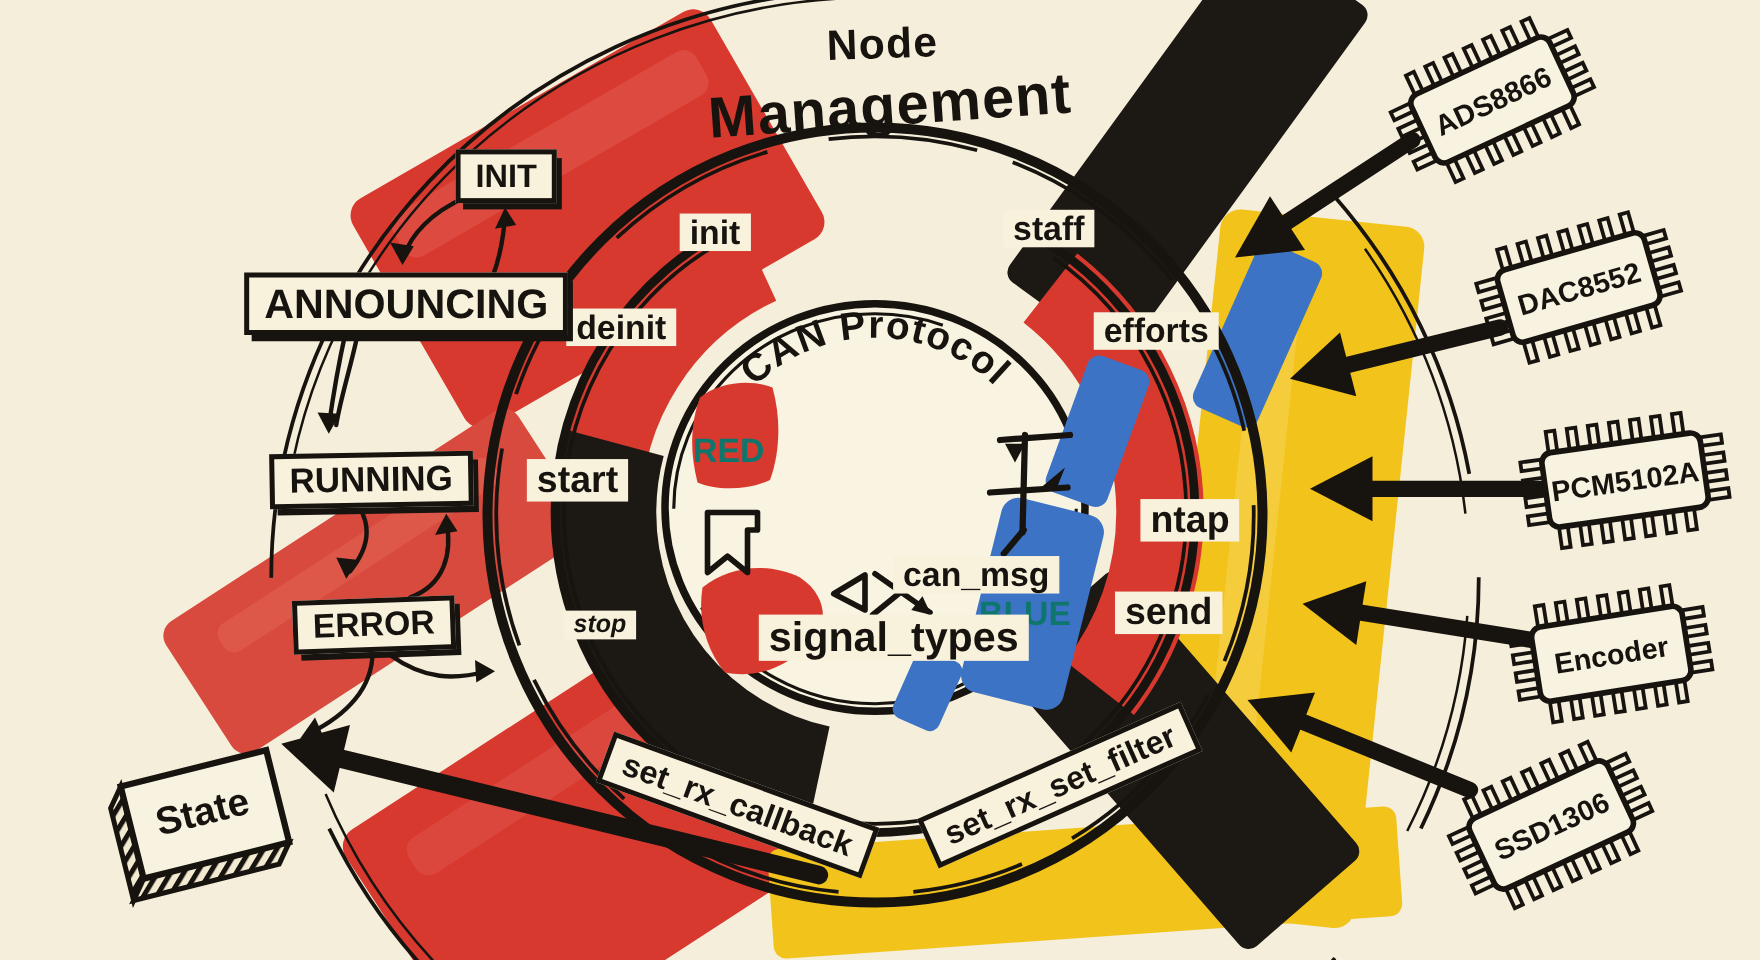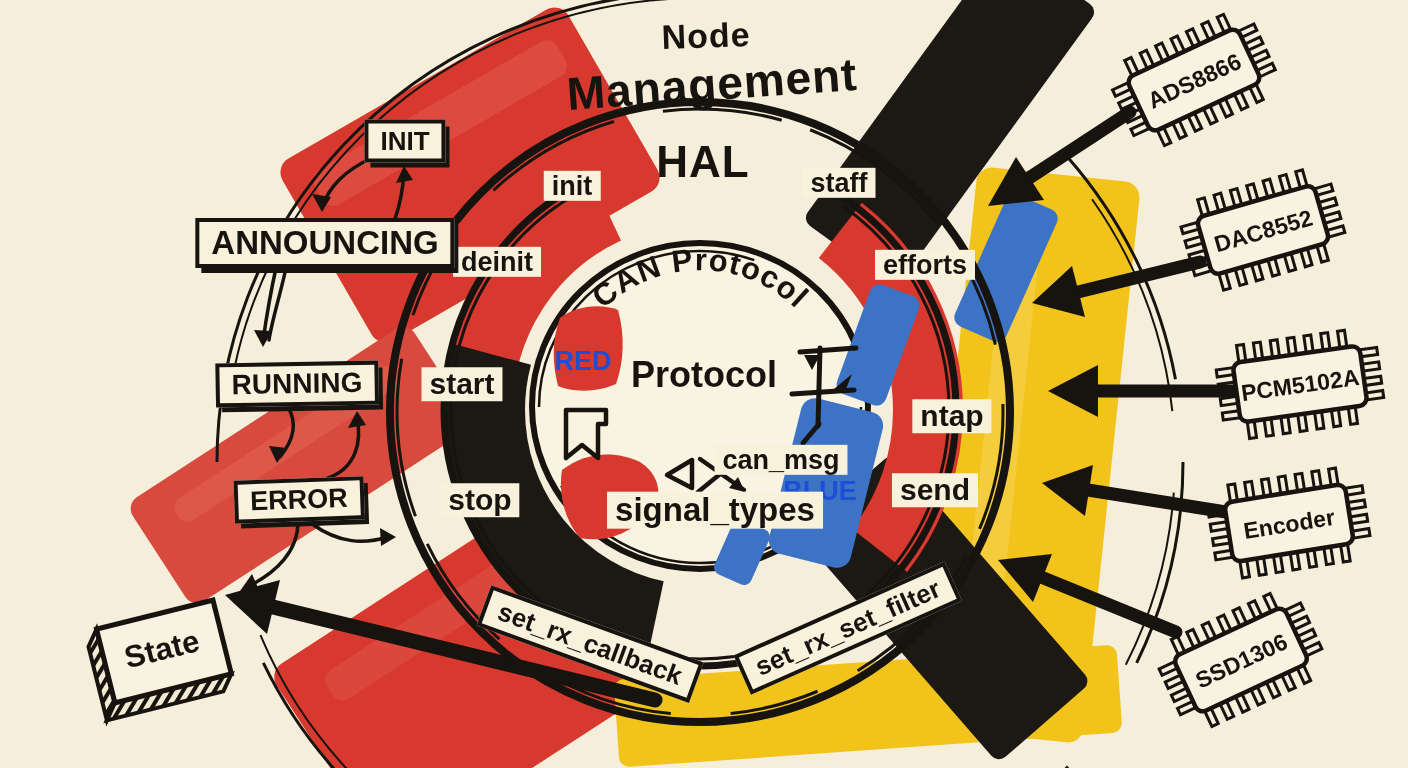--- a/index.html
+++ b/index.html
@@ -4,21 +4,21 @@
 <style>
   html,body{margin:0;padding:0;}
   body{width:1408px;height:768px;overflow:hidden;background:#f5eedb;
        font-family:"Liberation Sans","DejaVu Sans",sans-serif;}
   #stage{position:relative;width:1408px;height:768px;background:#f5eedb;}
   svg{position:absolute;left:0;top:0;}
   .lbl{position:absolute;font-weight:700;color:#17130f;background:#f8f1dc;
        padding:1px 8px;line-height:1.05;white-space:nowrap;
        transform:translate(-50%,-50%);}
   .bare{background:transparent;padding:0;}
-  .whitetx{color:#1d4ed8;background:transparent;padding:0;}
+  .whitetx{color:#0f766e;background:transparent;padding:0;}
   .smbox{position:absolute;font-weight:700;color:#17130f;background:#f8f1dc;
        border:4px solid #17130f;box-shadow:5px 6px 0 -1px #17130f;
        padding:2px 12px;white-space:nowrap;transform:translate(-50%,-50%);}
   .banner{position:absolute;font-weight:700;color:#17130f;background:#f8f1dc;
        border:4px solid #17130f;padding:2px 12px;white-space:nowrap;
        transform:translate(-50%,-50%);}
   .title{position:absolute;font-weight:700;color:#17130f;white-space:nowrap;
        transform:translate(-50%,-50%);letter-spacing:1px;}
 </style>
 </head>
@@ -290,32 +290,30 @@
 
   <g transform="translate(162,652) rotate(-14)">
     <polygon points="-58,-38 -70,-23 -70,53 -58,38" fill="url(#hatch)" stroke="#17130f" stroke-width="4"></polygon>
     <polygon points="-70,53 50,53 62,38 -58,38" fill="url(#hatch)" stroke="#17130f" stroke-width="4"></polygon>
     <rect x="-58" y="-38" width="120" height="76" fill="#f8f2e0" stroke="#17130f" stroke-width="5"></rect>
   </g>
 </svg>
 
 <div class="title" style="left:706px;top:36px;font-size:34px;transform:translate(-50%,-50%) rotate(-2deg);">Node</div>
 <div class="title" style="left:712px;top:84px;font-size:46px;transform:translate(-50%,-50%) rotate(-4deg);">Management</div>
-<div class="title" style="left:703px;top:162px;font-size:44px;">HAL</div>
-
-<div class="lbl bare" style="left:704px;top:375px;font-size:36px;">Protocol</div>
+
 <div class="lbl whitetx" style="left:583px;top:361px;font-size:27px;">RED</div>
 <div class="lbl whitetx" style="left:820px;top:460px;font-size:27px;margin-top:31px;">BLUE</div>
 <div class="lbl" style="left:781px;top:412px;font-size:27px;margin-top:48px;">can_msg</div>
 <div class="lbl" style="left:715px;top:510px;font-size:33px;">signal_types</div>
 
 <div class="lbl" style="left:572px;top:186px;font-size:27px;">init</div>
 <div class="lbl" style="left:497px;top:262px;font-size:27px;">deinit</div>
 <div class="lbl" style="left:462px;top:384px;font-size:30px;">start</div>
-<div class="lbl" style="left:480px;top:500px;font-size:30px;">stop</div>
+<div class="lbl" style="left:480px;top:500px;font-size:20px;font-style:italic;">stop</div>
 <div class="lbl" style="left:839px;top:183px;font-size:27px;">staff</div>
 <div class="lbl" style="left:925px;top:265px;font-size:27px;">efforts</div>
 <div class="lbl" style="left:952px;top:377px;font-size:30px;margin-top:39px;">ntap</div>
 <div class="lbl" style="left:935px;top:490px;font-size:30px;text-align:center;">send</div>
 
 <div class="banner" style="left:590px;top:644px;font-size:26px;transform:translate(-50%,-50%) rotate(20deg);">set_rx_callback</div>
 <div class="banner" style="left:848px;top:628px;font-size:26px;transform:translate(-50%,-50%) rotate(-24deg);">set_rx_set_filter</div>
 
 <div class="smbox" style="left:405px;top:141px;font-size:26px;">INIT</div>
 <div class="smbox" style="left:325px;top:243px;font-size:33px;">ANNOUNCING</div>

